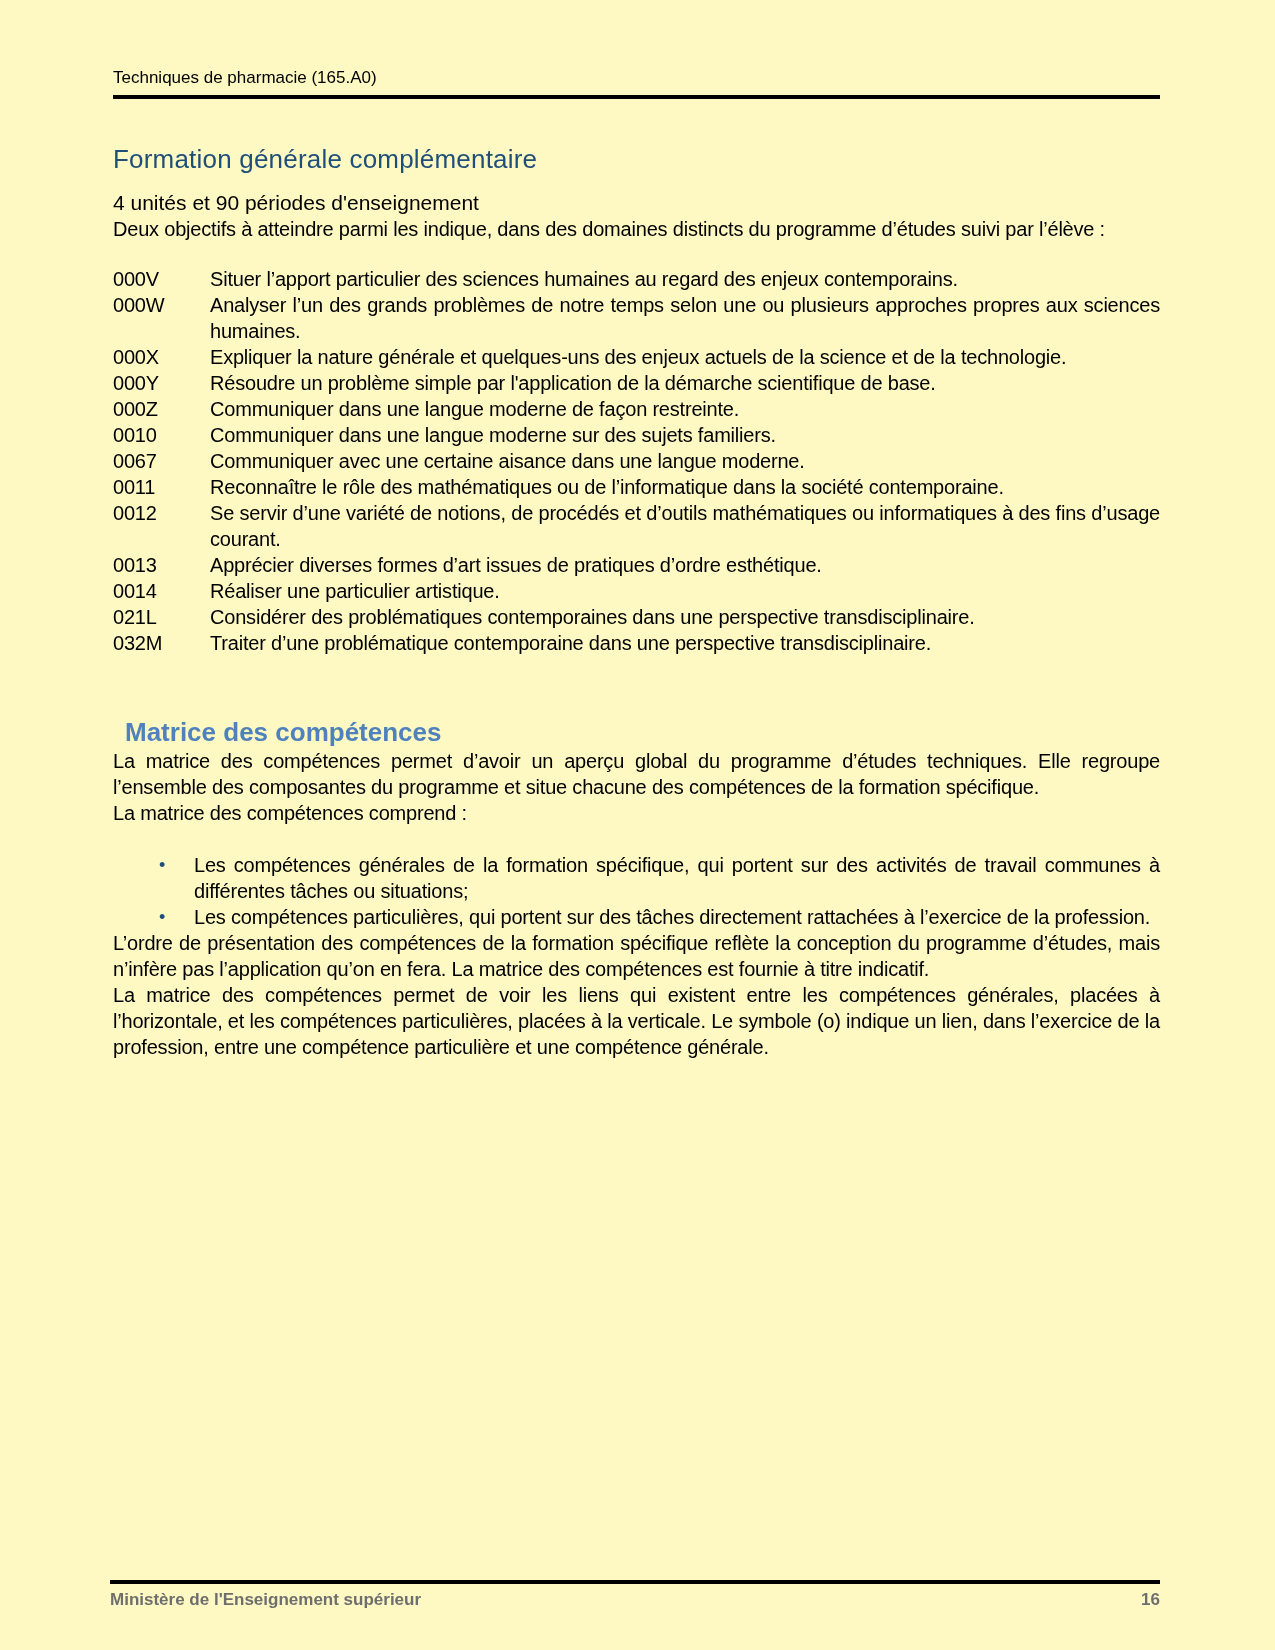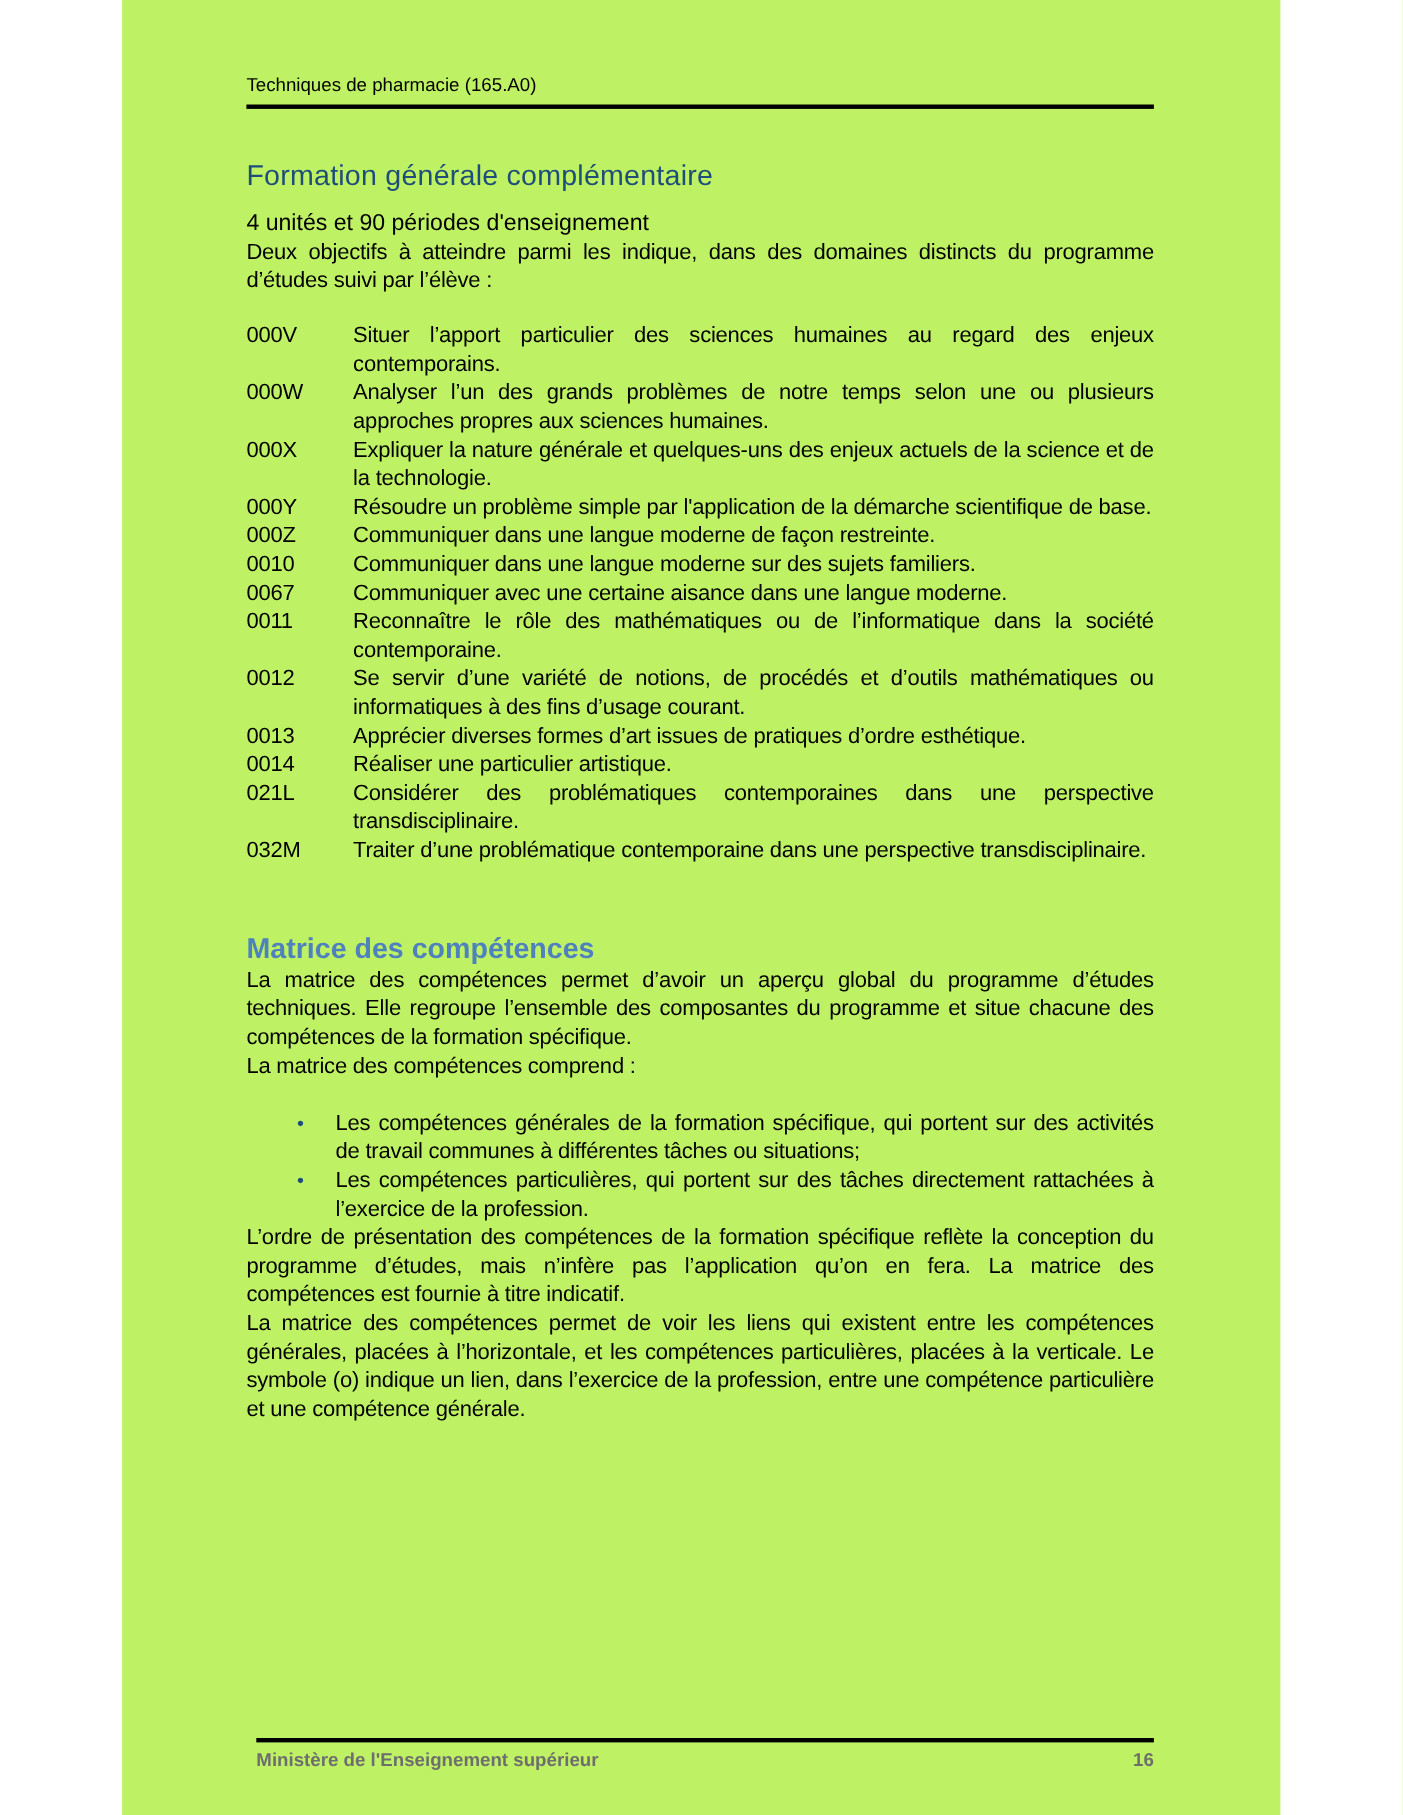--- a/index.html
+++ b/index.html
@@ -1,20 +1,20 @@
 <!DOCTYPE html>
 <html lang="fr"><head>
 <meta charset="utf-8">
 <style>
   html, body { margin: 0; padding: 0; background: #fff; }
   .page {
     position: relative;
-    width: 1053px;
+    width: 1275px;
     height: 1650px;
-    background: #bef264;
+    background: #fef9c3;
     font-family: "Liberation Sans", sans-serif;
     color: #000000;
     overflow: hidden;
     margin: 0 auto;
   }
   .content {
     padding: 68px 115px 0 113px;
   }
   
   .doc-header {
@@ -27,21 +27,21 @@
   
   h1.h-blue-dark {
     margin: 44px 0 0 0;
     font-size: 26px;
     line-height: 32px;
     font-weight: 400;
     color: #1F4E79;
     letter-spacing: 0.2px;
   }
   h2.h-blue-mid {
-    margin: 60px 0 0 0;
+    margin: 60px 0 0 12px;
     font-size: 26px;
     line-height: 32px;
     font-weight: 700;
     color: #4F81BD;
   }
   .subtitle {
     margin-top: 15px;
     font-size: 21px;
     line-height: 26px;
   }
@@ -78,21 +78,21 @@
   .bullet-marker {
     flex: 0 0 35px;
     margin-left: 46px;
     color: #1F4E79;
     font-size: 18px;
   }
   .bullet-text { flex: 1; text-align: justify; }
   
   .doc-footer {
     position: absolute;
-    left: 122px;
+    left: 110px;
     right: 115px;
     bottom: 40px;
     border-top: 4px solid #000000;
     padding-top: 6px;
     display: flex;
     justify-content: space-between;
     align-items: baseline;
     font-size: 17px;
     font-weight: 700;
     color: #6e6e6e;

